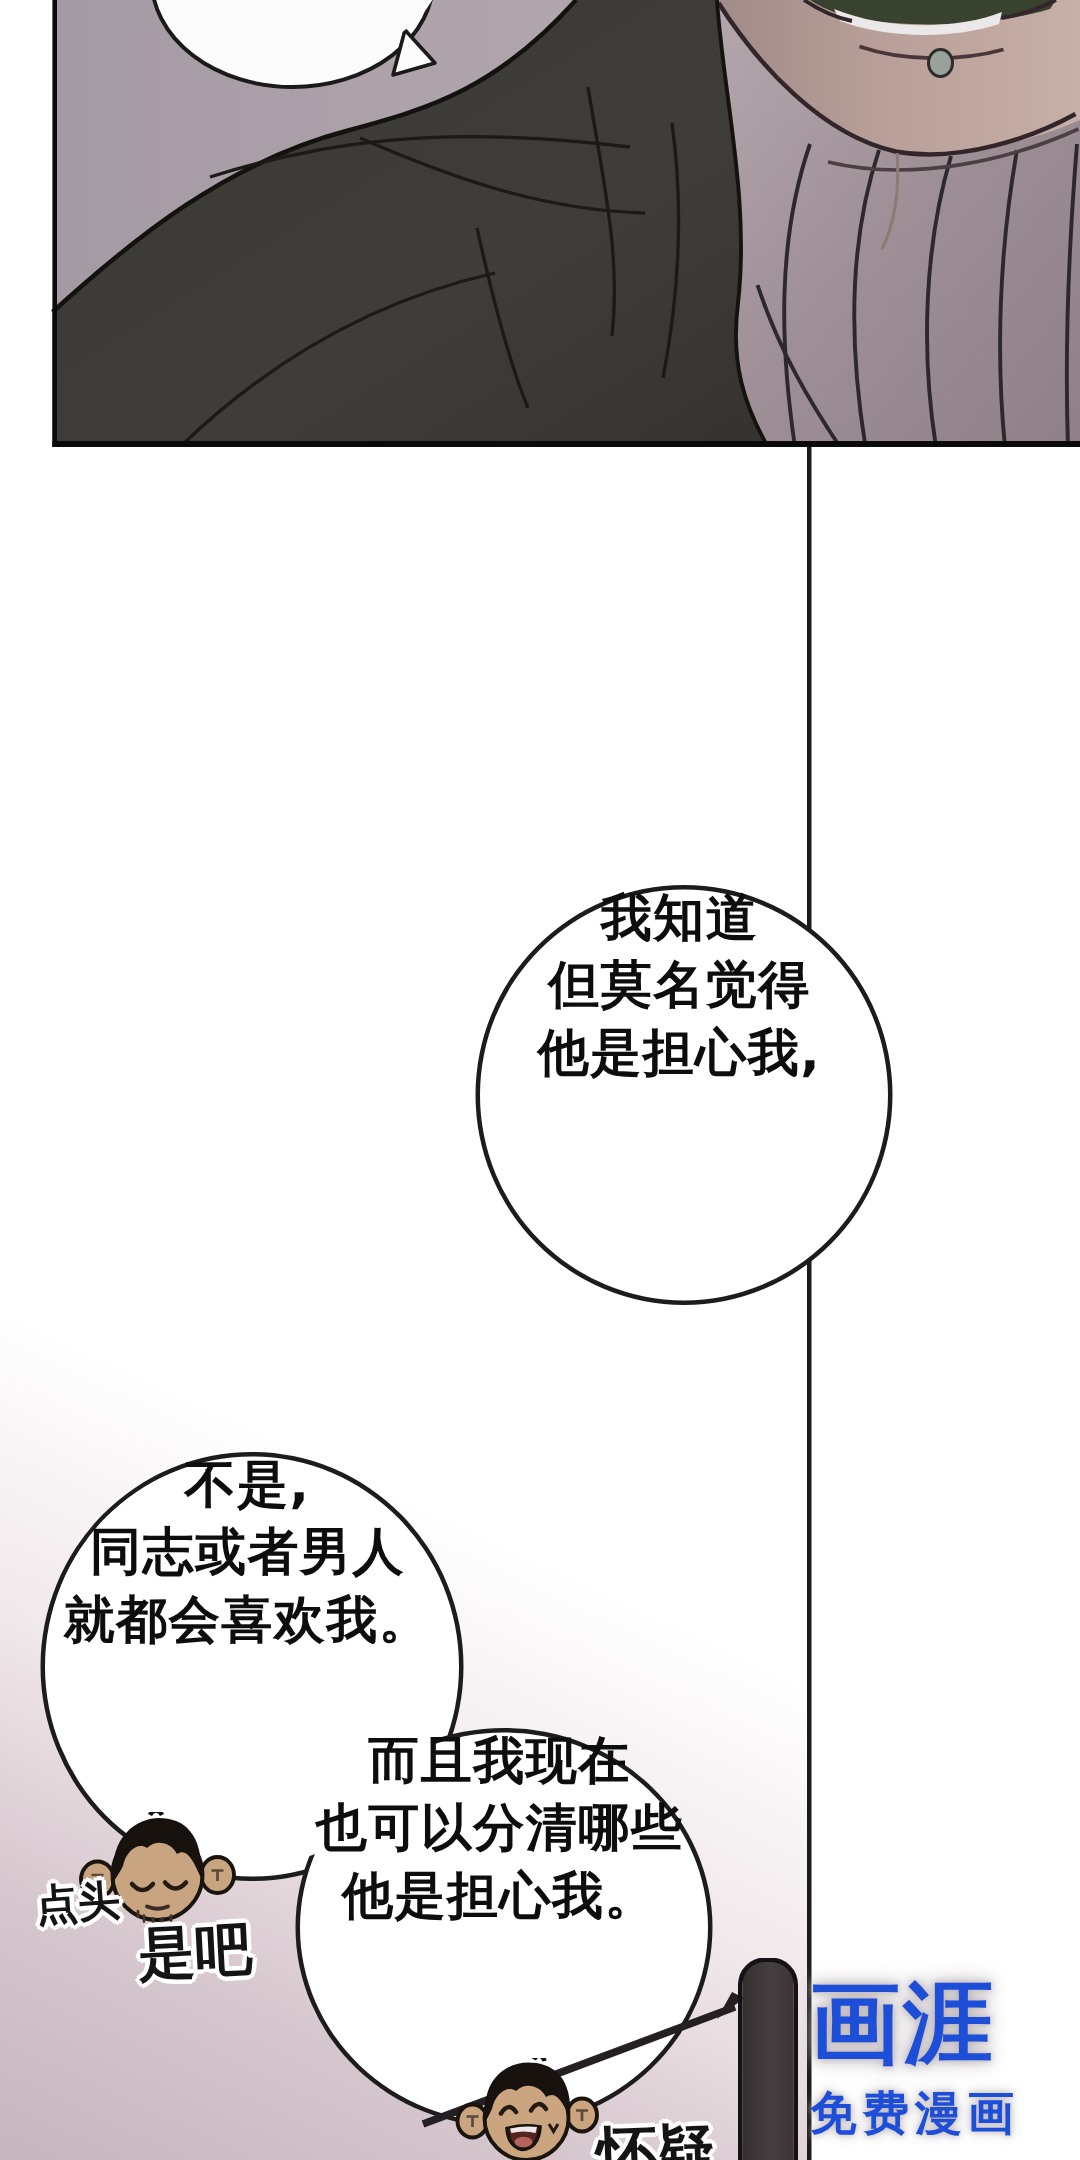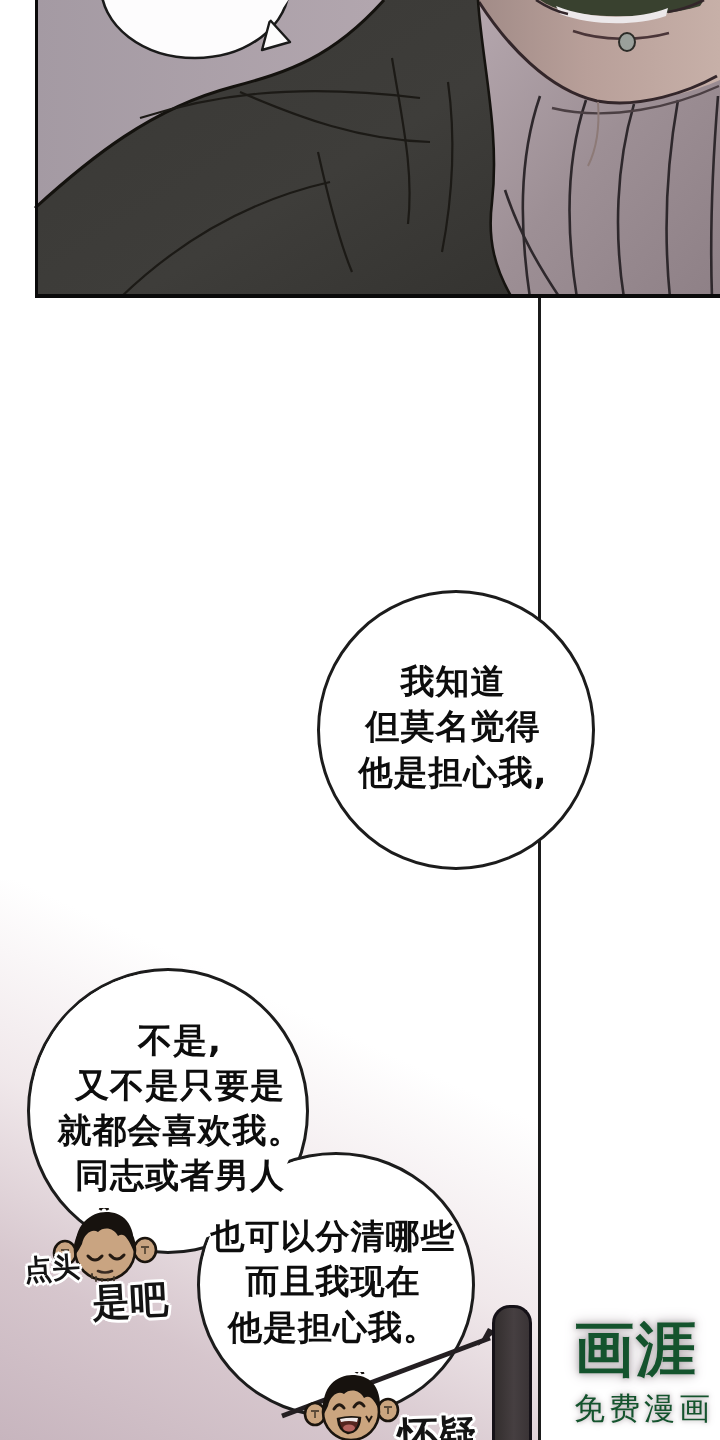--- a/index.html
+++ b/index.html
@@ -27,28 +27,28 @@
   }
 
   
   .bubble{
     position:absolute;border:3px solid #1c1c1c;border-radius:50%;
     background:#ffffff;z-index:3;
   }
   .bubble-cover{position:absolute;border-radius:50%;background:#ffffff;z-index:4;}
   .bubble-text{
     position:absolute;z-index:6;display:flex;flex-direction:column;
-    align-items:center;justify-content:center;text-align:center;
+    align-items:center;justify-content:flex-start;text-align:center;
     font-weight:700;color:#0d0d0d;font-size:34px;line-height:1.33;
     letter-spacing:1px;white-space:nowrap;
   }
   #bubble-a{left:317px;top:590px;width:272px;height:274px;}
   #bubble-a-text{left:317px;top:590px;width:272px;height:274px;}
   #bubble-b{left:27px;top:968px;width:276px;height:280px;}
-  #bubble-b-text{left:42px;top:968px;width:276px;height:280px;}
+  #bubble-b-text{left:27px;top:968px;width:276px;height:280px;}
   #bubble-c{left:197px;top:1152px;width:272px;height:260px;}
   #bubble-c-text{left:197px;top:1152px;width:272px;height:260px;}
 
   
   .sfx{
     position:absolute;z-index:9;font-weight:900;color:#141414;
     text-shadow:-2px -2px 0 #fff,2px -2px 0 #fff,-2px 2px 0 #fff,2px 2px 0 #fff,
                 0 -3px 0 #fff,0 3px 0 #fff,-3px 0 0 #fff,3px 0 0 #fff;
     white-space:nowrap;
   }
@@ -63,27 +63,27 @@
   
   #rod-svg{left:260px;top:1320px;width:280px;height:120px;z-index:7;}
   #signpost{
     left:492px;top:1305px;width:40px;height:135px;z-index:7;
     background:linear-gradient(90deg,#332e2e 0%,#463f41 55%,#3a3436 100%);
     border:3px solid #151117;border-bottom:none;
     border-radius:18px 18px 0 0;box-sizing:border-box;
   }
 
   
-  #watermark{left:540px;top:1318px;z-index:2;color:#14532d;margin-left:34px;}
+  #watermark{left:540px;top:1318px;z-index:2;color:#1d4ed8;}
   #watermark .logo{
     font-size:60px;font-weight:900;letter-spacing:2px;line-height:1.05;
     text-shadow:0 0 5px #b7b0b4,0 0 10px #c6bfc3,0 0 16px #cfc9cd;
   }
   #watermark .tagline{
-    font-size:31px;font-weight:400;letter-spacing:4px;margin-top:7px;
+    font-size:31px;font-weight:700;letter-spacing:4px;margin-top:7px;
     text-shadow:0 0 4px #bdb6ba,0 0 9px #ccc5c9;
   }
 </style>
 </head>
 <body>
 
 <svg id="panel1" class="abs" viewBox="0 0 720 298" width="720" height="298">
   <defs>
     <linearGradient id="bgGrad" x1="0" y1="0" x2="1" y2="0">
       <stop offset="0" stop-color="#a49aa3"></stop>
@@ -186,28 +186,27 @@
 <div class="bubble-cover abs" style="left:201px;top:1156px;width:264px;height:252px;"></div>
 
 <div id="bubble-a-text" class="bubble-text">
   <span>我知道</span>
   <span>但莫名觉得</span>
   <span>他是担心我,</span>
 </div>
 
 <div id="bubble-b-text" class="bubble-text">
   <span>不是,</span>
-  <span>又不是只要是</span>
+  <span>同志或者男人</span>
   <span>就都会喜欢我。</span>
-  <span>同志或者男人</span>
 </div>
 
 <div id="bubble-c-text" class="bubble-text">
+  <span>而且我现在</span>
   <span>也可以分清哪些</span>
-  <span>而且我现在</span>
   <span>他是担心我。</span>
 </div>
 
 <svg id="rod-svg" class="abs" viewBox="0 0 280 120" width="280" height="120">
   <line x1="22" y1="96" x2="230" y2="18" stroke="#241f22" stroke-width="5"></line>
   <path d="M218,26 L236,12 L228,8 Z" fill="#241f22"></path>
 </svg>
 <div id="signpost" class="abs"></div>
 
 <svg id="chibi-nod" class="abs" viewBox="0 0 110 80" width="110" height="80">

